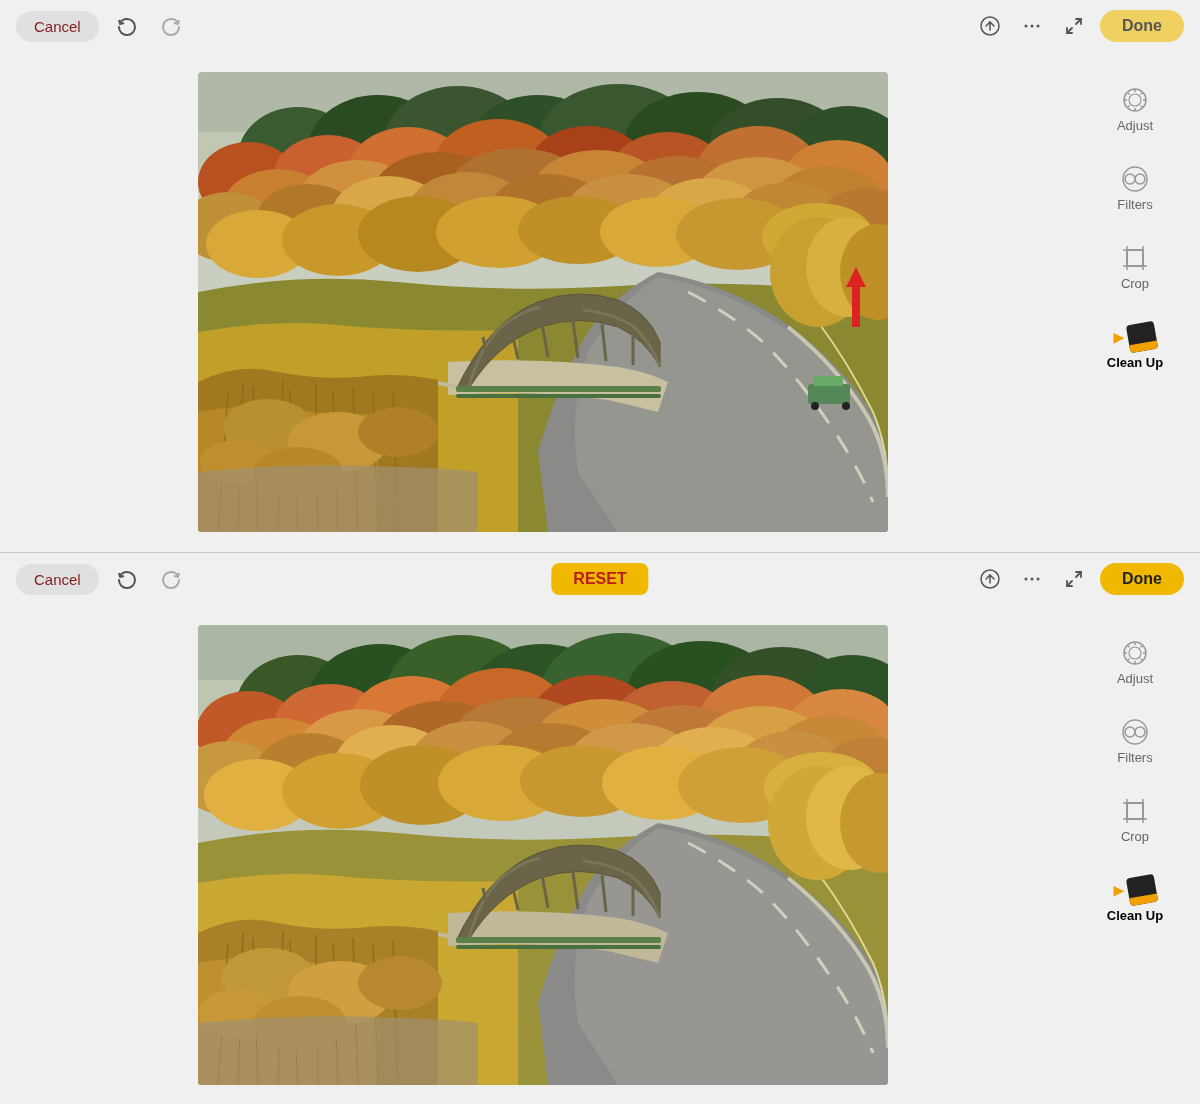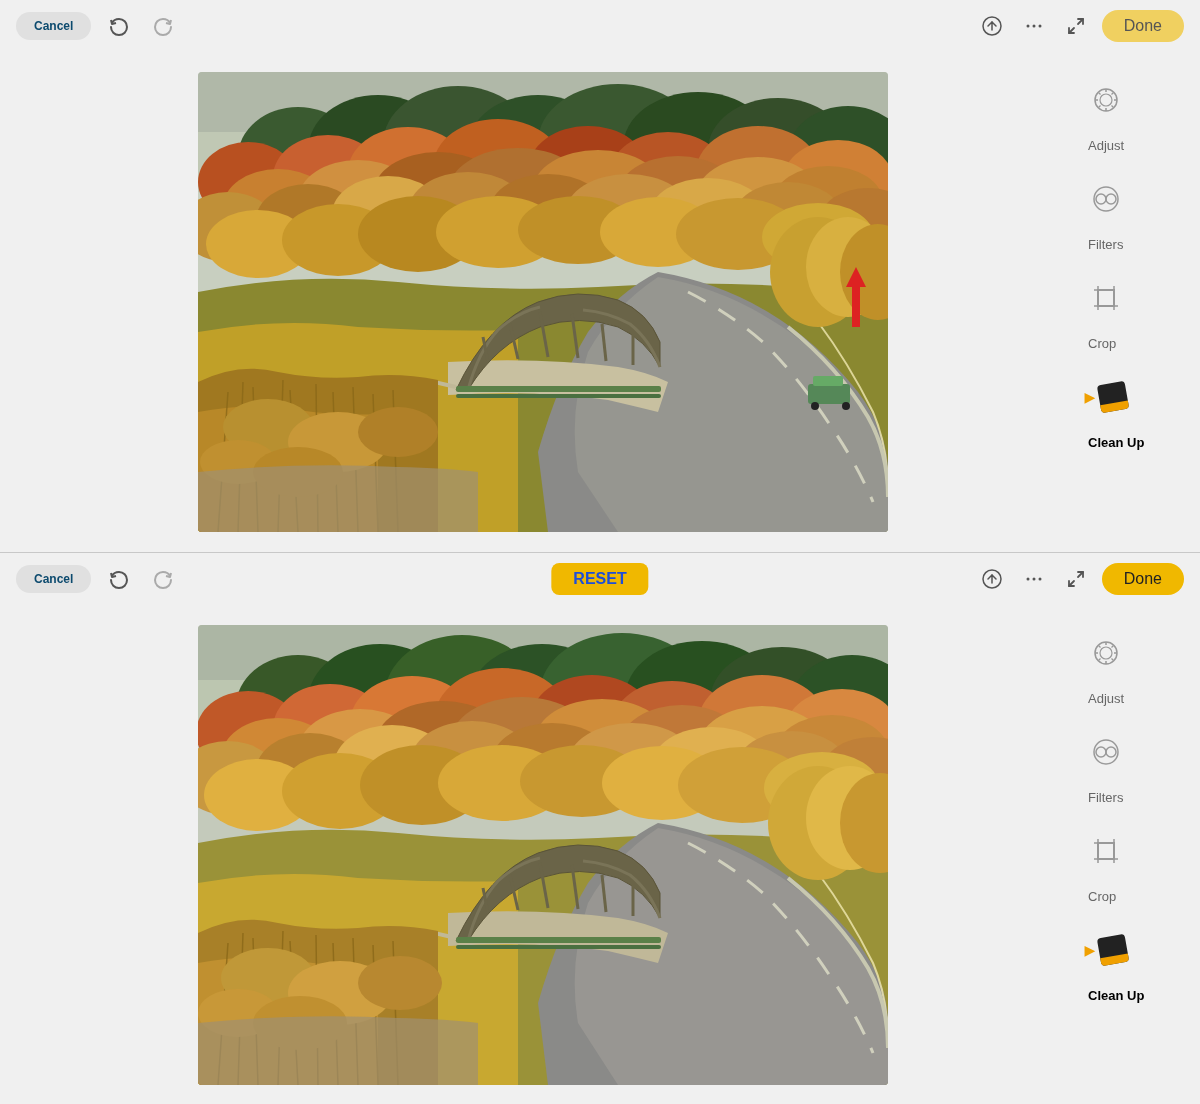--- a/index.html
+++ b/index.html
@@ -29,23 +29,23 @@
       gap: 12px;
       background: #f0f0f0;
       position: relative;
     }
 
     .btn-cancel {
       background: #e0e0e0;
       border: none;
       border-radius: 20px;
       padding: 7px 18px;
-      font-size: 12px;
-      font-weight: 700;
-      color: #0c4a6e;
+      font-size: 15px;
+      font-weight: 400;
+      color: #7f1d1d;
       cursor: pointer;
     }
 
     .btn-icon {
       width: 32px;
       height: 32px;
       background: none;
       border: none;
       cursor: pointer;
       display: flex;
@@ -61,38 +61,38 @@
       transform: translateX(-50%);
     }
 
     .btn-reset {
       background: #f0b800;
       border: none;
       border-radius: 8px;
       padding: 7px 22px;
       font-size: 16px;
       font-weight: 600;
-      color: #1d4ed8;
+      color: #b91c1c;
       cursor: pointer;
     }
 
     .toolbar-right {
       margin-left: auto;
       display: flex;
       align-items: center;
       gap: 10px;
     }
 
     .btn-done {
       background: #f0d060;
       border: none;
       border-radius: 20px;
       padding: 7px 22px;
       font-size: 16px;
-      font-weight: 400;
+      font-weight: 700;
       color: #555;
       cursor: pointer;
     }
 
     .btn-done.active {
       background: #f0b800;
       color: #222;
     }
 
     .btn-collapse {
@@ -149,25 +149,25 @@
       flex-direction: column;
       align-items: center;
       padding: 20px 0;
       gap: 8px;
     }
 
     .sidebar-item {
       width: 110px;
       display: flex;
       flex-direction: column;
-      align-items: flex-start;
+      align-items: center;
       padding: 10px 8px;
       border-radius: 10px;
       cursor: pointer;
-      gap: 20px;
+      gap: 0;
     }
 
     .sidebar-item.active {
       
     }
 
     .sidebar-item-icon {
       width: 36px;
       height: 36px;
       display: flex;

